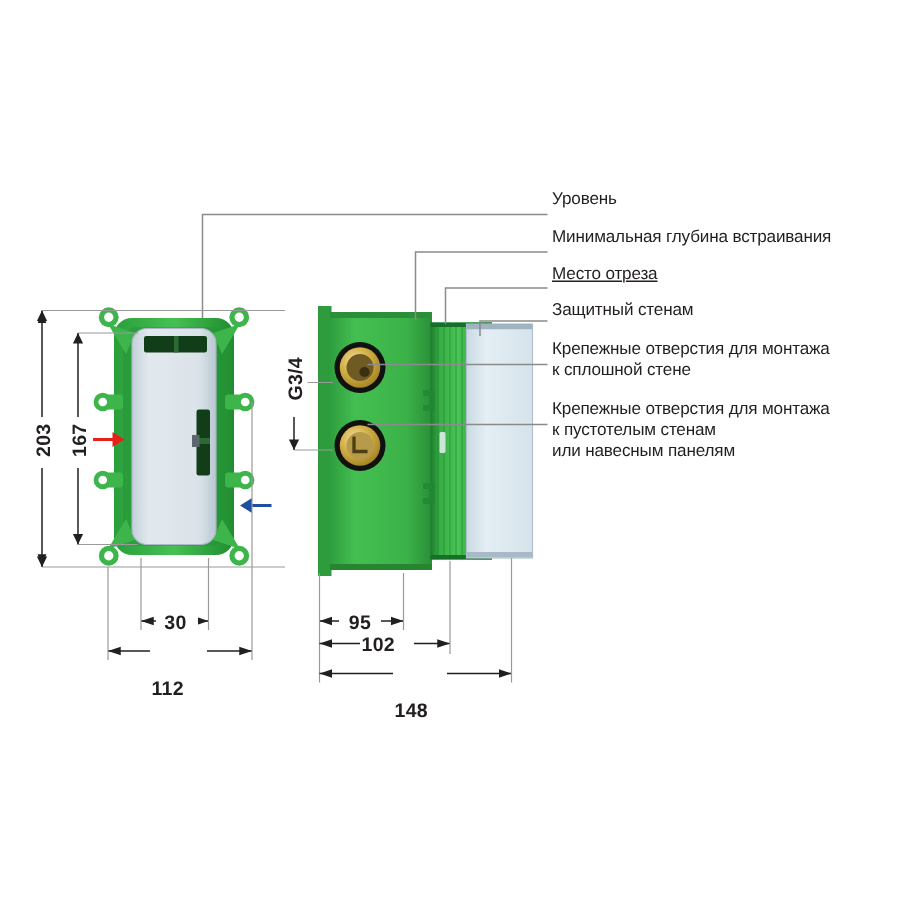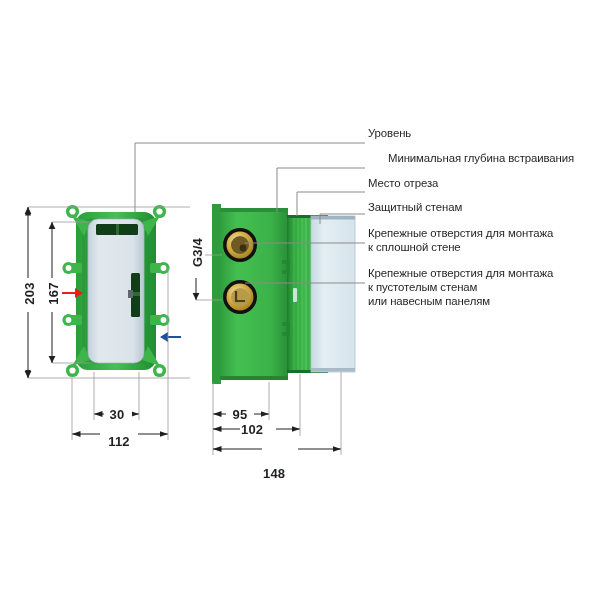--- a/index.html
+++ b/index.html
@@ -35,22 +35,22 @@
   .callout {
     position: absolute;
     left: 0;
     font-size: 11.4px;
     line-height: 14.2px;
     color: #231f20;
     white-space: pre-line;
     letter-spacing: -0.1px;
   }
   .callout-0 { top: 0px; }
-  .callout-1 { top: 25px; margin-left: 20px; }
-  .callout-2 { top: 50px; }
+  .callout-1 { top: 25px; }
+  .callout-2 { top: 50px; text-decoration: underline; }
   .callout-3 { top: 74px; }
   .callout-4 { top: 100px; }
   .callout-5 { top: 140px; }
   .dimtext {
     position: absolute;
     font-size: 13px;
     font-weight: bold;
     color: #231f20;
     letter-spacing: 0.2px;
   }
@@ -287,21 +287,21 @@
       <rect x="240" y="421" width="36" height="17"></rect>
       <rect x="262" y="441" width="36" height="17"></rect>
     </g>
   </svg>
 
   <div class="dimtext vert" style="left:13px; top:286px; width:32px; text-align:center;">203</div>
   <div class="dimtext vert" style="left:37px; top:286px; width:32px; text-align:center;">167</div>
   <div class="dimtext vert" style="left:175px; top:245px; width:44px; text-align:center;">G3/4</div>
 
   <div class="dimtext" style="left:104px; top:407px; width:26px; text-align:center;">30</div>
-  <div class="dimtext" style="left:101px; top:434px; width:36px; text-align:center;">112</div>
+  <div class="dimtext" style="left:101px; top:451px; width:36px; text-align:left;">112</div>
 
   <div class="dimtext" style="left:227px; top:407px; width:26px; text-align:center;">95</div>
   <div class="dimtext" style="left:241px; top:422px; width:34px; text-align:left;">102</div>
   <div class="dimtext" style="left:263px; top:466px; width:34px; text-align:left;">148</div>
 
   <div class="callout-list">
     <div class="callout callout-0">Уровень</div>
     <div class="callout callout-1">Минимальная глубина встраивания</div>
     <div class="callout callout-2">Место отреза</div>
     <div class="callout callout-3">Защитный стенам</div>

